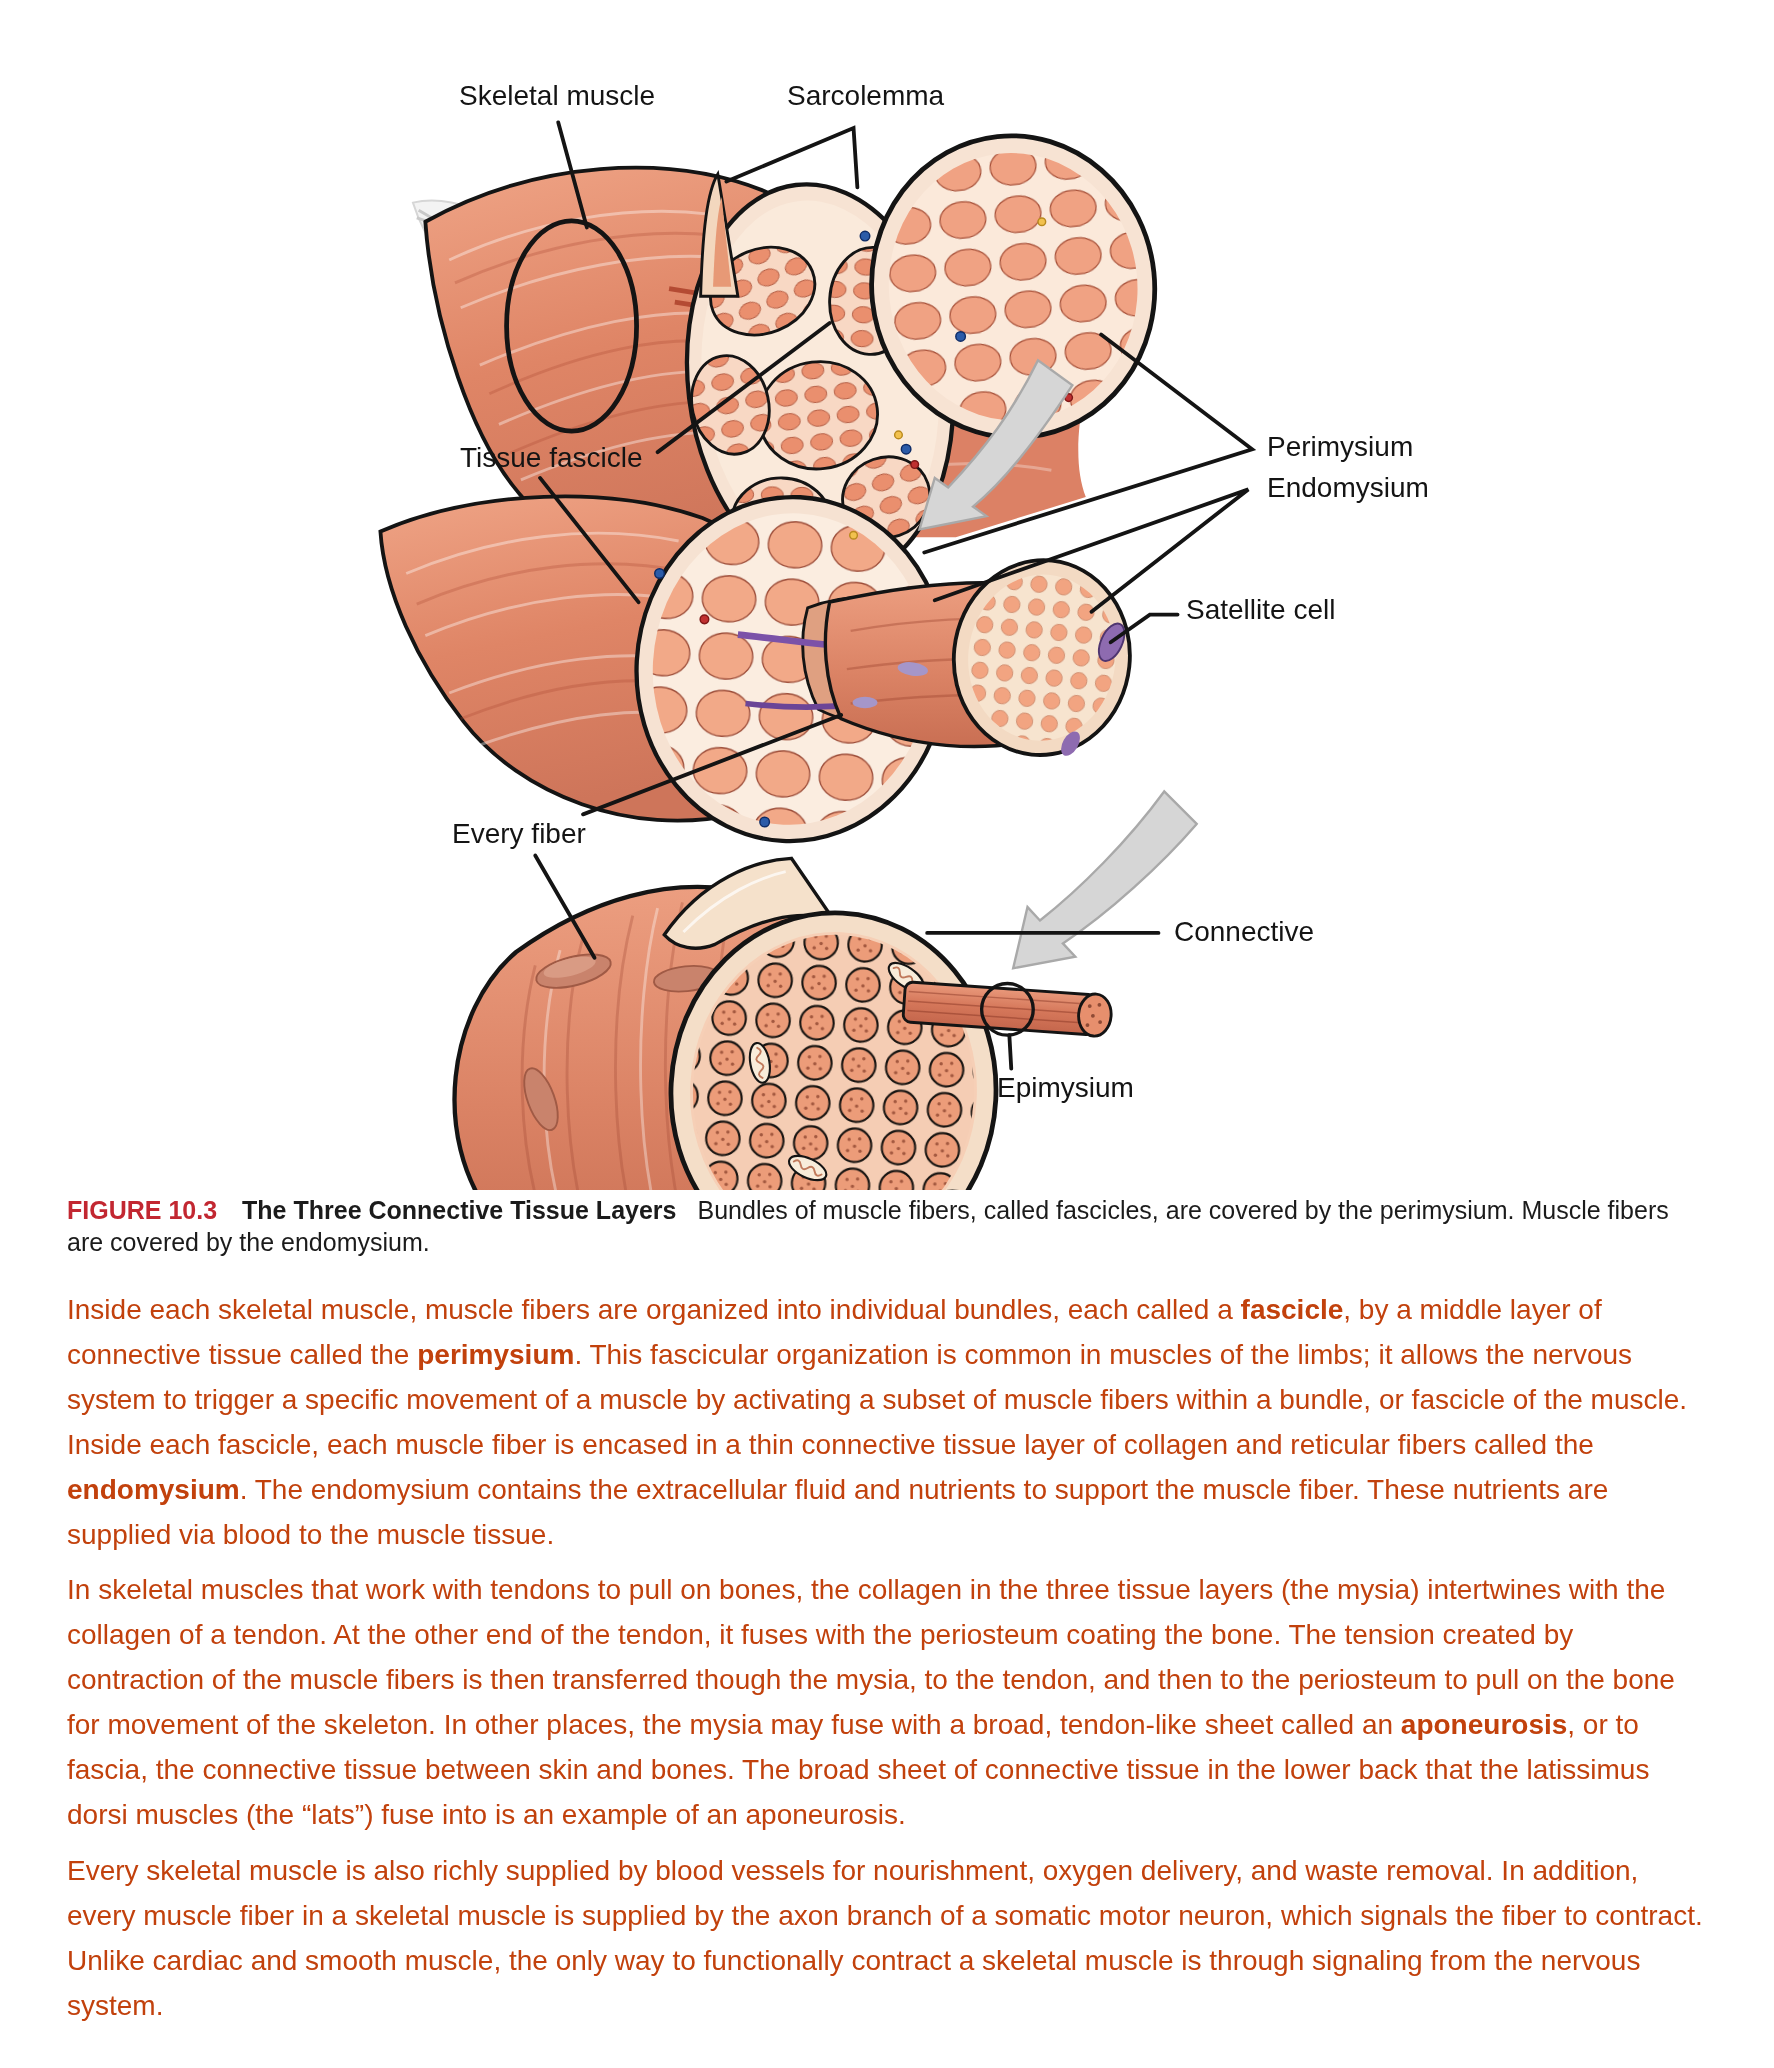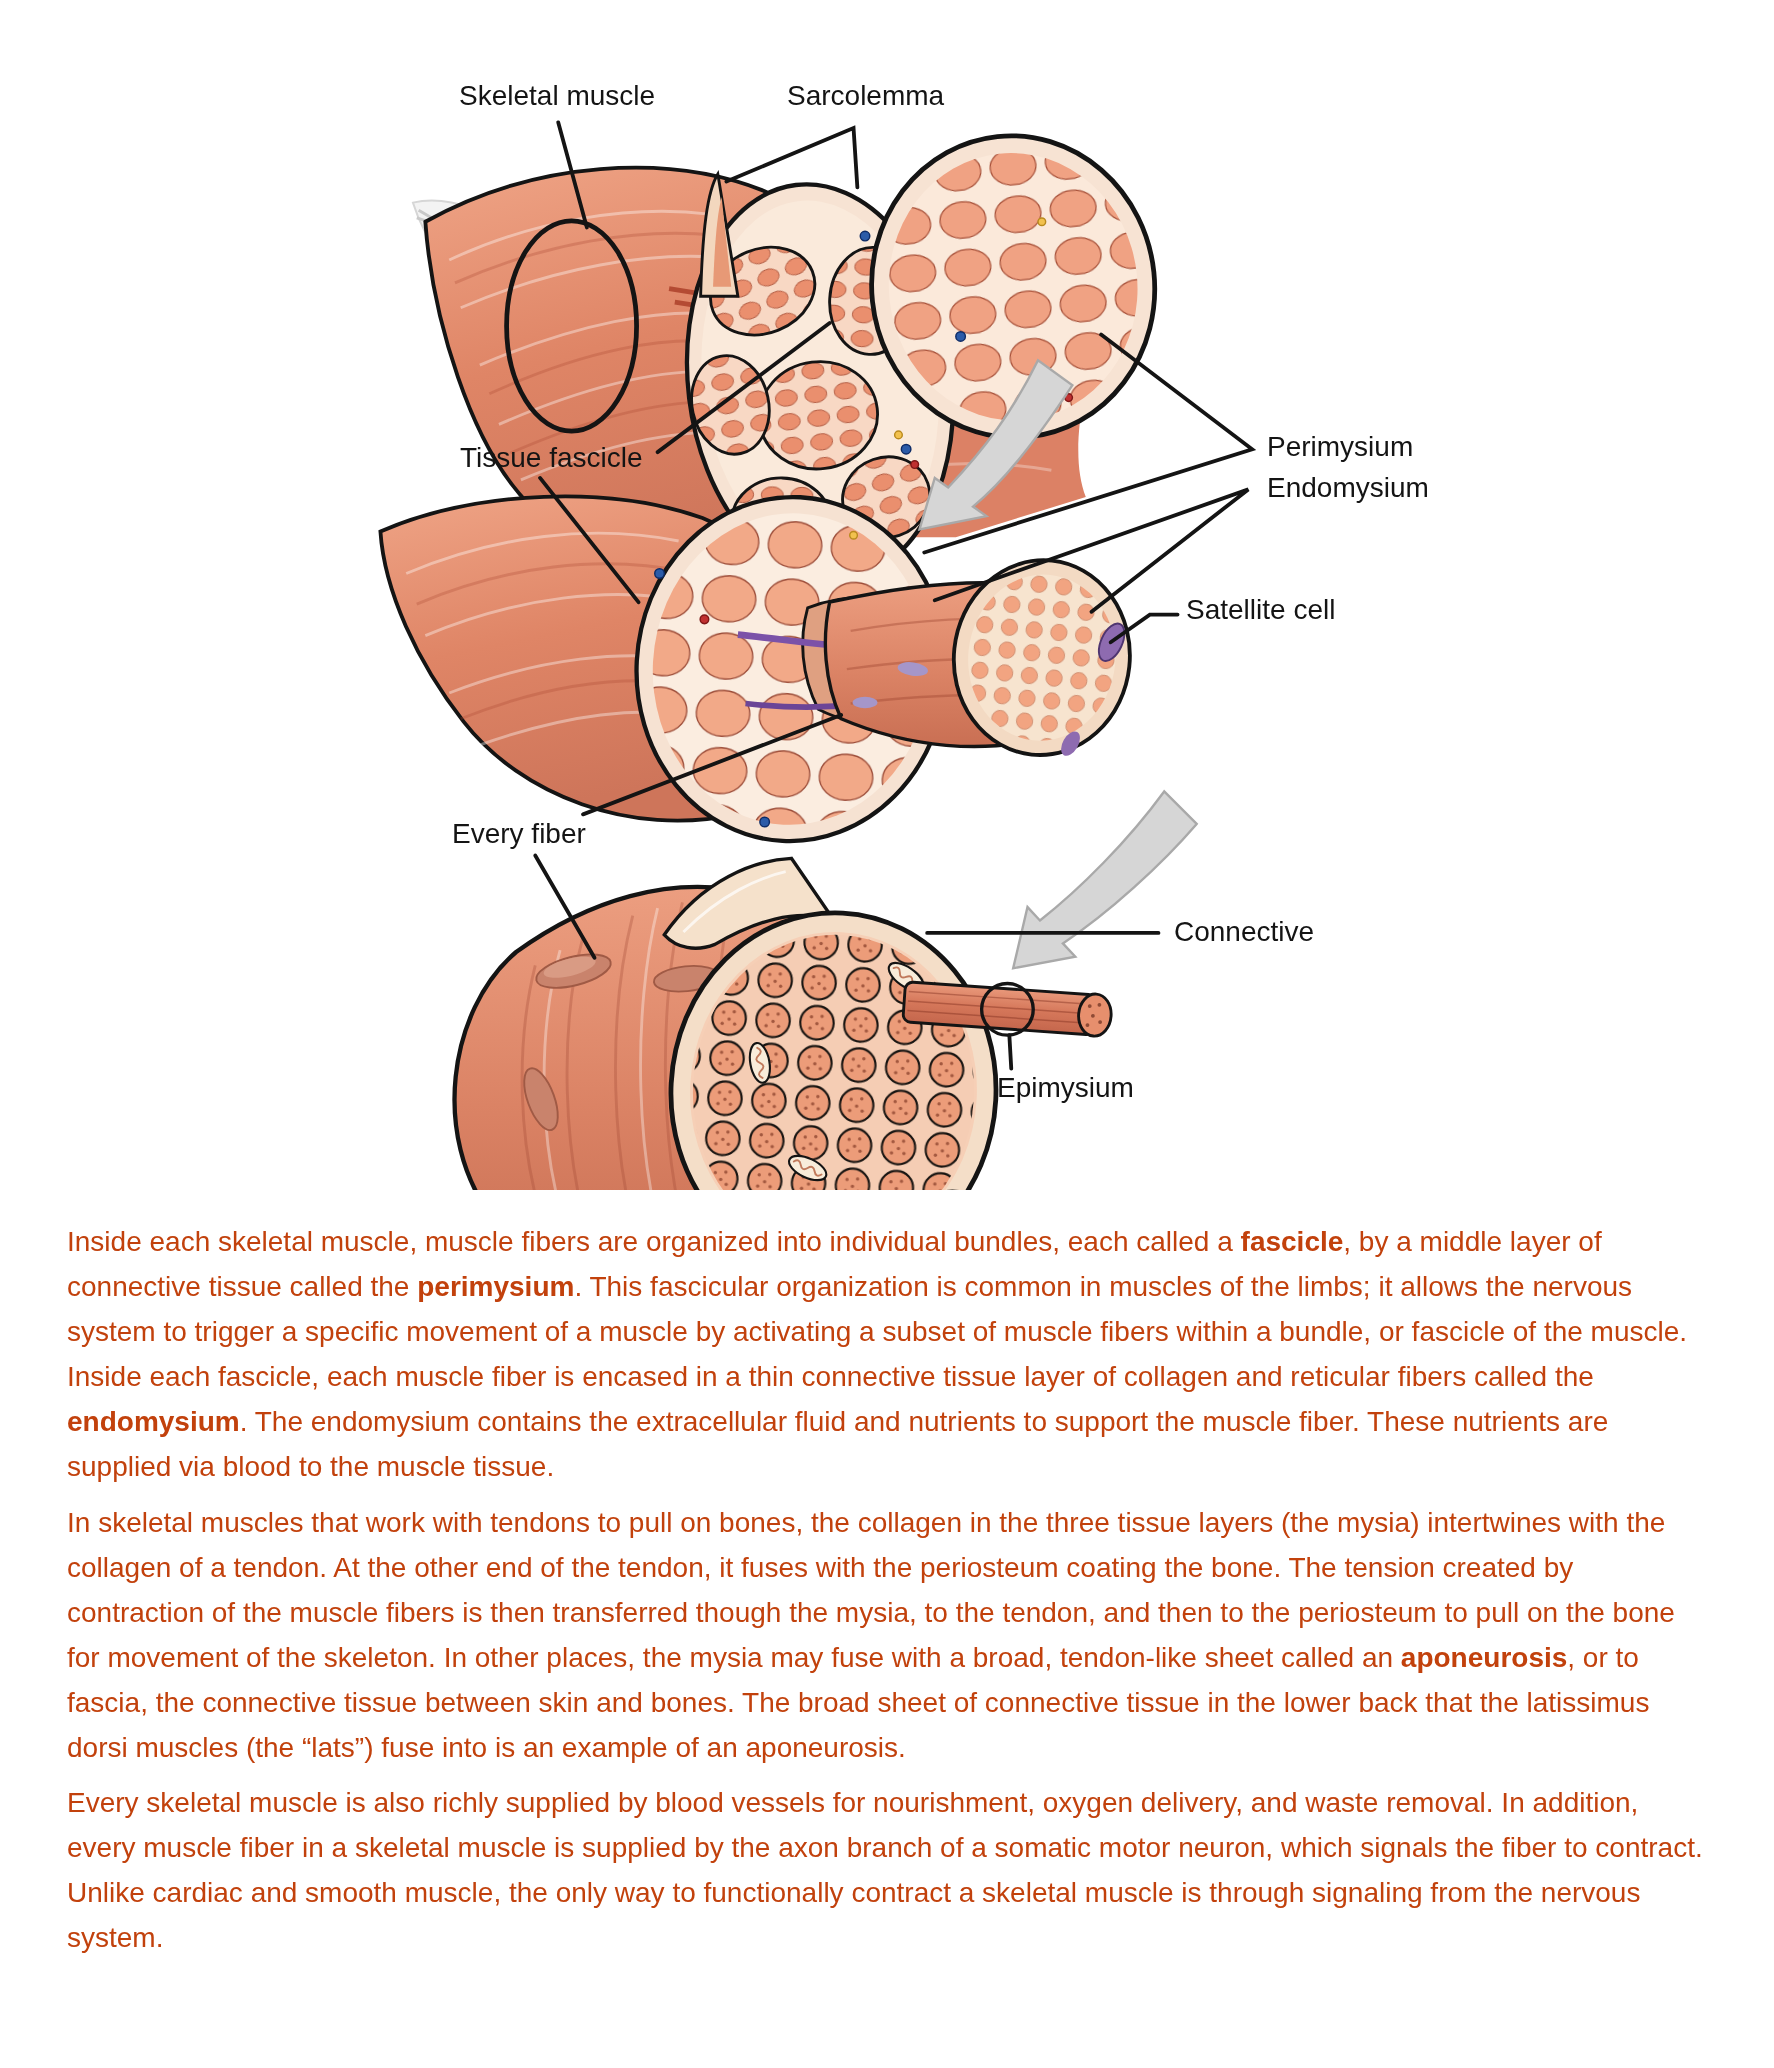--- a/index.html
+++ b/index.html
@@ -239,20 +239,23 @@
 <div class="fig-label" style="left:460px;top:444px">Tissue fascicle</div>
 <div class="fig-label" style="left:1267px;top:433px">Perimysium</div>
 <div class="fig-label" style="left:1267px;top:474px">Endomysium</div>
 <div class="fig-label" style="left:1186px;top:596px">Satellite cell</div>
 <div class="fig-label" style="left:452px;top:820px">Every fiber</div>
 <div class="fig-label" style="left:1174px;top:918px">Connective</div>
 <div class="fig-label" style="left:997px;top:1074px">Epimysium</div>
 </div>
 
 <div class="text-col">
+  <div class="caption">
+    <span class="figlabel">FIGURE 10.3</span><span class="figtitle">The Three Connective Tissue Layers</span><span>Bundles of muscle fibers, called fascicles, are covered by the perimysium. Muscle fibers are covered by the endomysium.</span>
+  </div>
 
   <div class="bodytext">
     <p><span>Inside each skeletal muscle, muscle fibers are organized into individual bundles, each called a </span><span class="b">fascicle</span><span>, by a middle layer of connective tissue called the </span><span class="b">perimysium</span><span>. This fascicular organization is common in muscles of the limbs; it allows the nervous system to trigger a specific movement of a muscle by activating a subset of muscle fibers within a bundle, or fascicle of the muscle. Inside each fascicle, each muscle fiber is encased in a thin connective tissue layer of collagen and reticular fibers called the </span><span class="b">endomysium</span><span>. The endomysium contains the extracellular fluid and nutrients to support the muscle fiber. These nutrients are supplied via blood to the muscle tissue.</span></p>
     <p><span>In skeletal muscles that work with tendons to pull on bones, the collagen in the three tissue layers (the mysia) intertwines with the collagen of a tendon. At the other end of the tendon, it fuses with the periosteum coating the bone. The tension created by contraction of the muscle fibers is then transferred though the mysia, to the tendon, and then to the periosteum to pull on the bone for movement of the skeleton. In other places, the mysia may fuse with a broad, tendon-like sheet called an </span><span class="b">aponeurosis</span><span>, or to fascia, the connective tissue between skin and bones. The broad sheet of connective tissue in the lower back that the latissimus dorsi muscles (the “lats”) fuse into is an example of an aponeurosis.</span></p>
     <p><span>Every skeletal muscle is also richly supplied by blood vessels for nourishment, oxygen delivery, and waste removal. In addition, every muscle fiber in a skeletal muscle is supplied by the axon branch of a somatic motor neuron, which signals the fiber to contract. Unlike cardiac and smooth muscle, the only way to functionally contract a skeletal muscle is through signaling from the nervous system.</span></p>
   </div>
 </div>
 
 
 </body></html>

